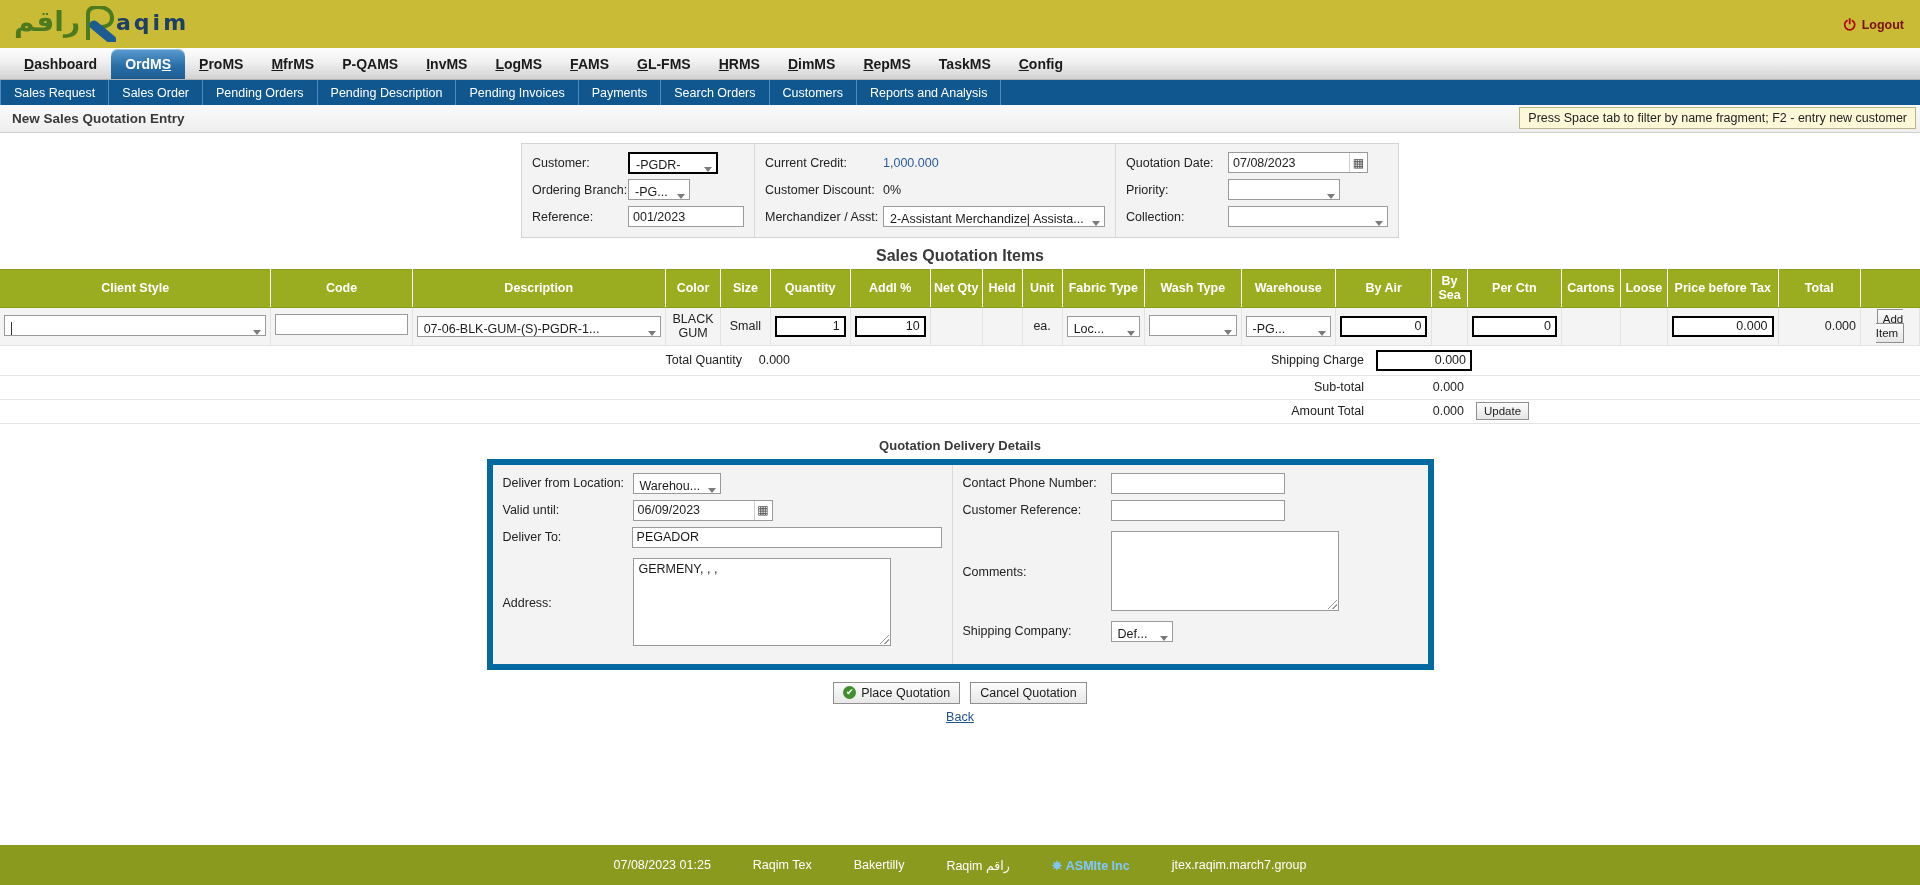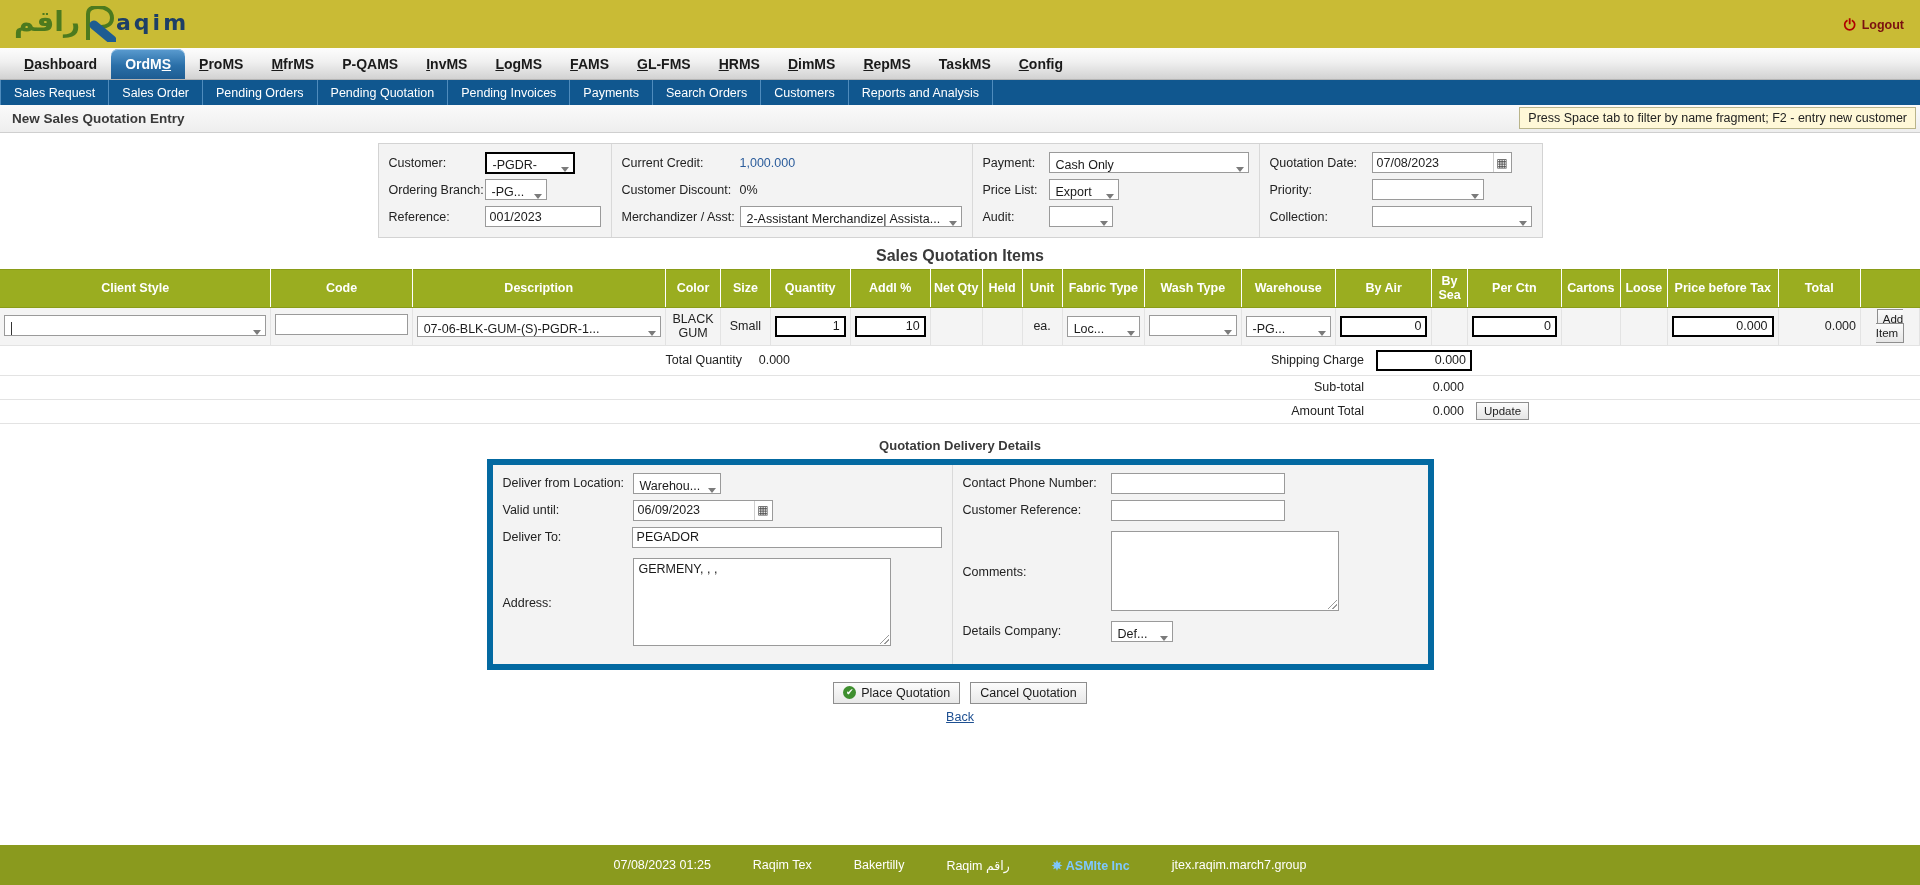--- a/index.html
+++ b/index.html
@@ -374,21 +374,21 @@
     <div class="tab"><span class="ul">D</span>imMS</div>
     <div class="tab"><span class="ul">R</span>epMS</div>
     <div class="tab">TaskMS</div>
     <div class="tab"><span class="ul">C</span>onfig</div>
   </div>
 
 <div class="subnav" id="subnav">
     <div class="subnav-item">Sales Request</div>
     <div class="subnav-item">Sales Order</div>
     <div class="subnav-item">Pending Orders</div>
-    <div class="subnav-item">Pending Quotation</div>
+    <div class="subnav-item">Pending Description</div>
     <div class="subnav-item">Pending Invoices</div>
     <div class="subnav-item">Payments</div>
     <div class="subnav-item">Search Orders</div>
     <div class="subnav-item">Customers</div>
     <div class="subnav-item">Reports and Analysis</div>
   </div>
 
 <div class="titlestrip">
   <div class="page-title">New Sales Quotation Entry</div>
   <div class="hint-box">Press Space tab to filter by name fragment; F2 - entry new customer</div>
@@ -429,43 +429,20 @@
       </div>
       <div class="frow">
         <span class="flabel" style="width:118px">Merchandizer / Asst:</span>
         <span class="sel" style="width:222px">
           <span>2-Assistant Merchandize| Assista...</span>
           <i class="caret"></i>
         </span>
       </div>
     </div>
 
-    <div class="hdr-col">
-      <div class="frow">
-        <span class="flabel" style="width:66px">Payment:</span>
-        <span class="sel" style="width:200px">
-          <span>Cash Only</span>
-          <i class="caret"></i>
-        </span>
-      </div>
-      <div class="frow">
-        <span class="flabel" style="width:66px">Price List:</span>
-        <span class="sel" style="width:70px">
-          <span>Export</span>
-          <i class="caret"></i>
-        </span>
-      </div>
-      <div class="frow">
-        <span class="flabel" style="width:66px">Audit:</span>
-        <span class="sel" style="width:64px">
-          <span></span>
-          <i class="caret"></i>
-        </span>
-      </div>
-    </div>
 
     <div class="hdr-col">
       <div class="frow">
         <span class="flabel" style="width:102px">Quotation Date:</span>
         <span class="datebox" style="width:140px">
           <span>07/08/2023</span>
           <span class="cal">
               <span class="cal-ic">▦</span>
             </span>
         </span>
@@ -687,21 +664,21 @@
       </div>
       <div class="dd-row">
         <span class="dd-lab" style="width:148px">Customer Reference:</span>
         <span class="txt" style="width:174px"></span>
       </div>
       <div class="dd-row" style="align-items:center;height:88px">
         <span class="dd-lab" style="width:148px">Comments:</span>
         <span class="ta" style="width:228px;height:80px;display:block"></span>
       </div>
       <div class="dd-row">
-        <span class="dd-lab" style="width:148px">Details Company:</span>
+        <span class="dd-lab" style="width:148px">Shipping Company:</span>
         <span class="sel" style="width:62px">
           <span>Def...</span>
           <i class="caret"></i>
         </span>
       </div>
     </div>
   </div>
 </div>
 
 <div class="actions">

